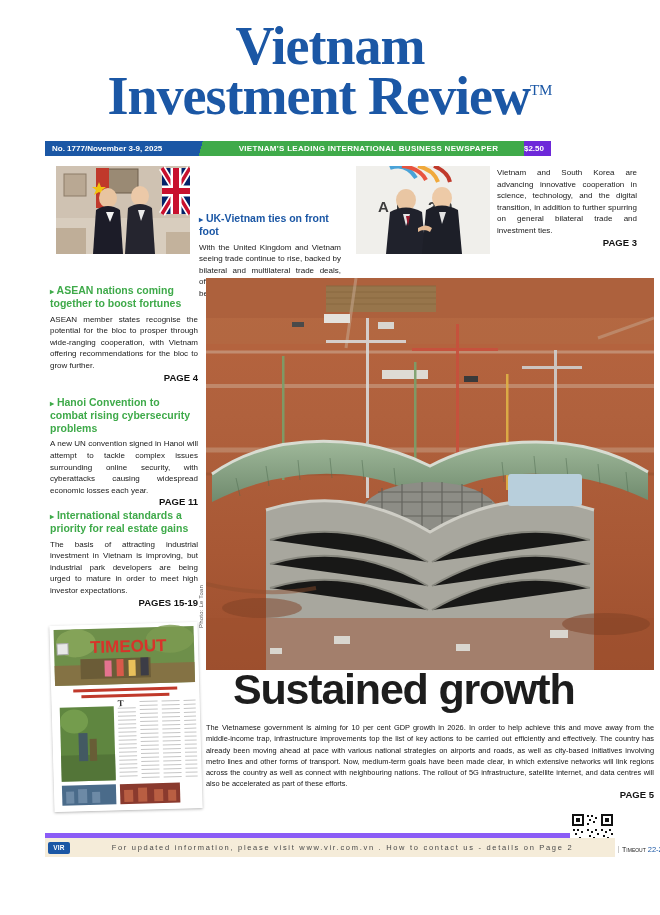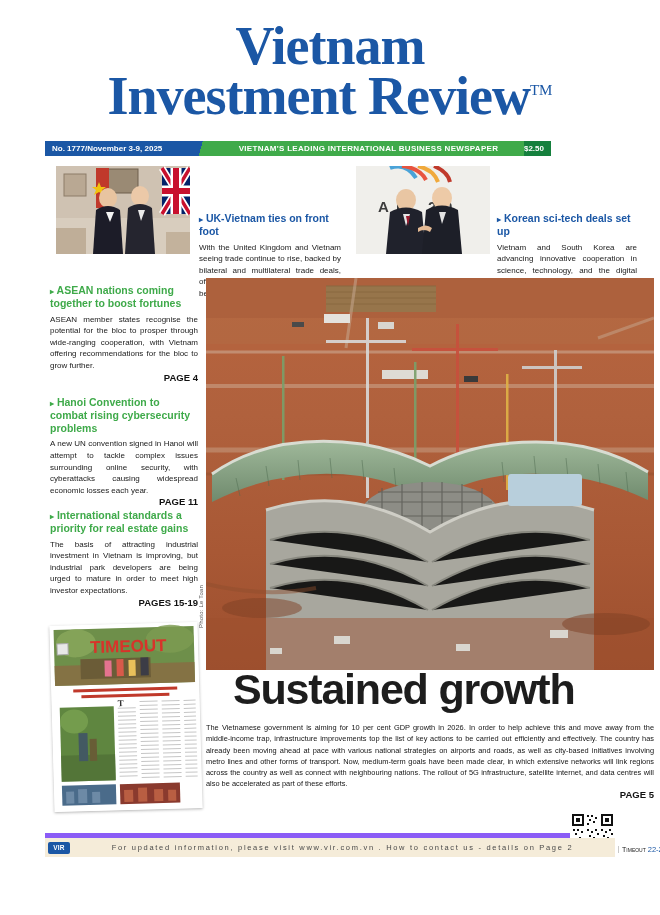--- a/index.html
+++ b/index.html
@@ -14,21 +14,21 @@
   .mh-line1{font-size:54px;}
   .mh-line2{font-size:54px;position:relative;display:inline-block;}
   .tm{font-size:15px;vertical-align:super;letter-spacing:0;font-weight:normal;}
 
   .infobar{position:absolute;left:45px;top:141px;width:506px;height:15px;display:flex;align-items:stretch;}
   .ib-left{background:#1b57a5;color:#fff;font-size:8px;font-weight:bold;
            display:flex;align-items:center;padding-left:7px;width:146px;box-sizing:border-box;}
   .ib-skew{width:22px;background:linear-gradient(105deg,#1b57a5 0 45%,#3faa4a 45% 100%);}
   .ib-mid{flex:1;background:#3faa4a;color:#ffffff;font-size:8px;font-weight:bold;
           display:flex;align-items:center;justify-content:center;letter-spacing:.3px;}
-  .ib-right{background:#15803d;color:#ffffff;font-size:8px;font-weight:bold;
+  .ib-right{background:#6d28d9;color:#ffffff;font-size:8px;font-weight:bold;
             display:flex;align-items:center;padding-right:7px;}
 
   
   .hl{font-size:10.5px;font-weight:bold;line-height:1.22;margin:0 0 4px 0;}
   .hl.blue{color:#1b57a5;margin-top:45px;}
   .hl.green{color:#3faa4a;}
   .hl .caret{font-size:8px;}
   .body-txt{font-size:8px;line-height:1.45;color:#1a1a1a;text-align:justify;margin:0;}
   .pageref{font-size:9.5px;font-weight:bold;color:#111;text-align:right;margin-top:0;}
 
@@ -148,21 +148,20 @@
       <path d="M47 48 l3 12 l4 -12 z" fill="#e5e5e5"></path>
       <path d="M50 50 l2 10 l2 -10 z" fill="#9b1b2e"></path>
       <ellipse cx="86" cy="32" rx="10" ry="11" fill="#edcaa7"></ellipse>
       <path d="M70 44 q16 -9 32 0 l4 44 h-40 z" fill="#1d1f28"></path>
       <path d="M83 46 l3 12 l4 -12 z" fill="#e2e2e2"></path>
       <path d="M62 62 q8 -5 14 0 l-2 4 q-6 -4 -12 0 z" fill="#e3b993"></path>
     </svg>
   </div>
 
   <div class="teaser-kr">
-    <div class="hl blue"><span class="caret">▸</span> <span>Korean sci-tech deals set up</span></div>
     <p class="body-txt">Vietnam and South Korea are advancing innovative cooperation in science, technology, and the digital transition, in addition to further spurring on general bilateral trade and investment ties.</p>
     <div class="pageref">PAGE 3</div>
   </div>
 
   <div class="side s1">
     <div class="hl green"><span class="caret">▸</span> <span>ASEAN nations coming together to boost fortunes</span></div>
     <p class="body-txt">ASEAN member states recognise the potential for the bloc to prosper through wide-ranging cooperation, with Vietnam offering recommendations for the bloc to grow further.</p>
     <div class="pageref">PAGE 4</div>
   </div>
 

